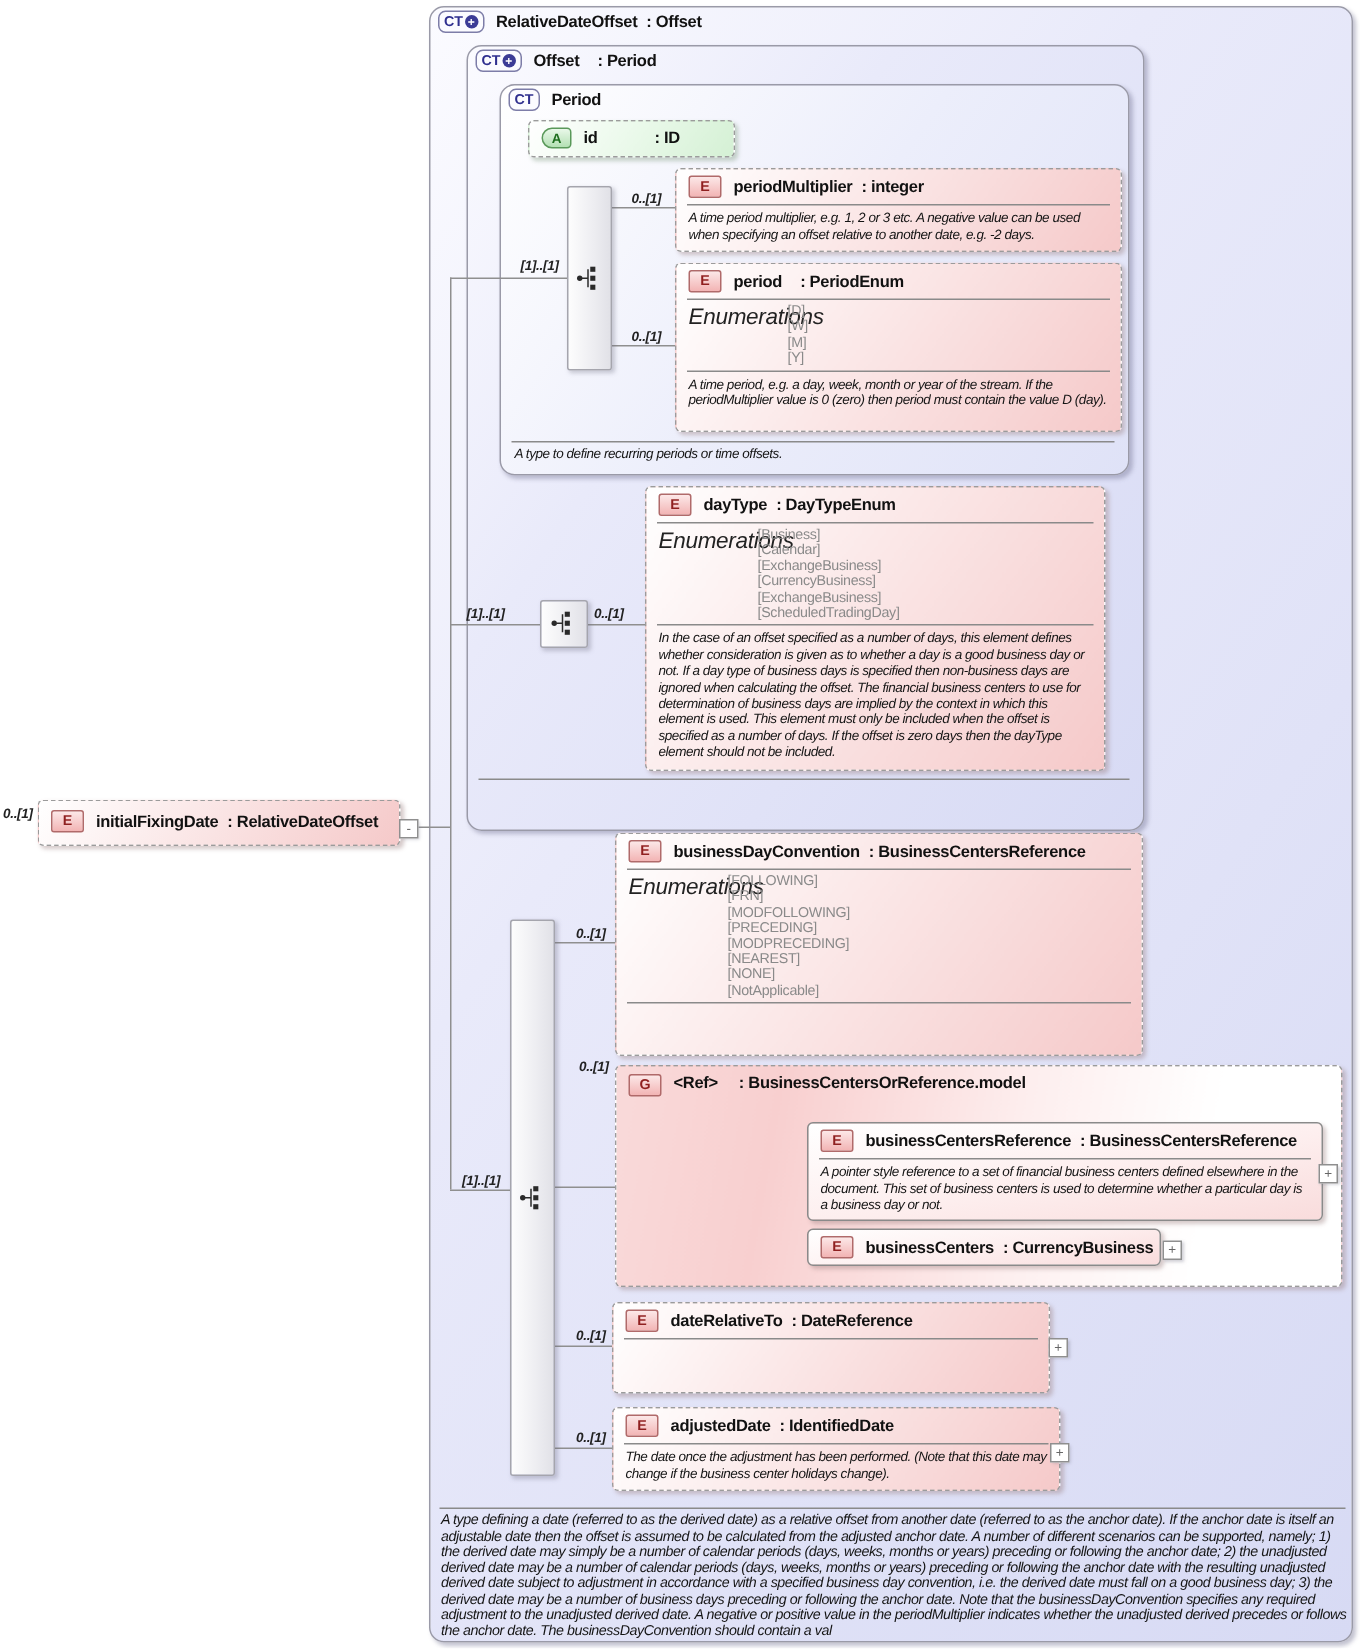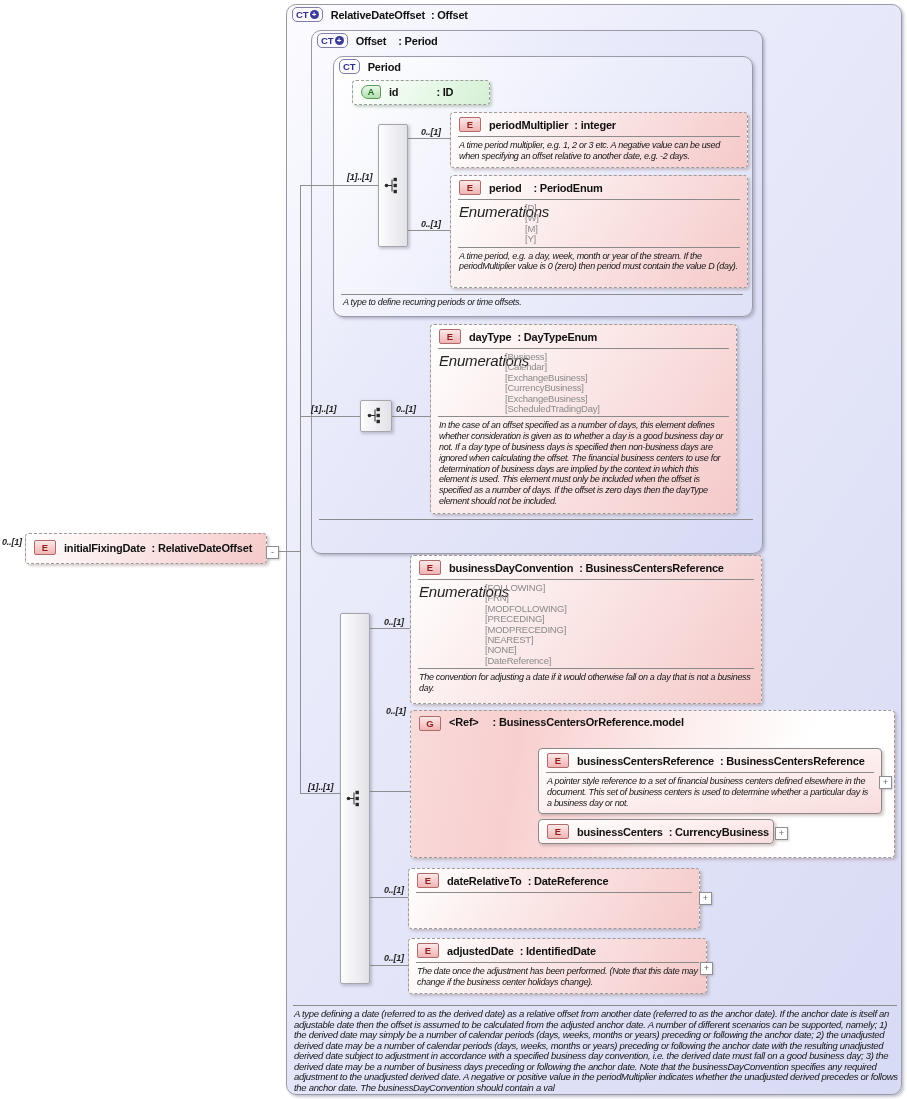--- a/index.html
+++ b/index.html
@@ -245,25 +245,24 @@
     <div class="enums">
       <span class="elabel">Enumerations</span>
       <span class="evals">
           <div>[FOLLOWING]</div>
           <div>[FRN]</div>
           <div>[MODFOLLOWING]</div>
           <div>[PRECEDING]</div>
           <div>[MODPRECEDING]</div>
           <div>[NEAREST]</div>
           <div>[NONE]</div>
-          <div>[DateReference]</div>
+          <div>[NotApplicable]</div>
         </span>
     </div>
     <div class="sep"></div>
-    <div class="doc">The convention for adjusting a date if it would otherwise fall on a day that is not a business day.</div>
   </div>
 
   <div class="gbox" style="left:410px;top:710px;width:483px;height:146px;">
     <div class="hdr" style="align-items:flex-start;padding-top:5px;">
       <span class="e-icon">G</span>
       <span class="nm">&lt;Ref&gt;</span>
       <span class="tp gap14" style="width:230px;word-break:break-all;white-space:normal;line-height:12px;">: BusinessCentersOrReference.model</span>
     </div>
   </div>
 

